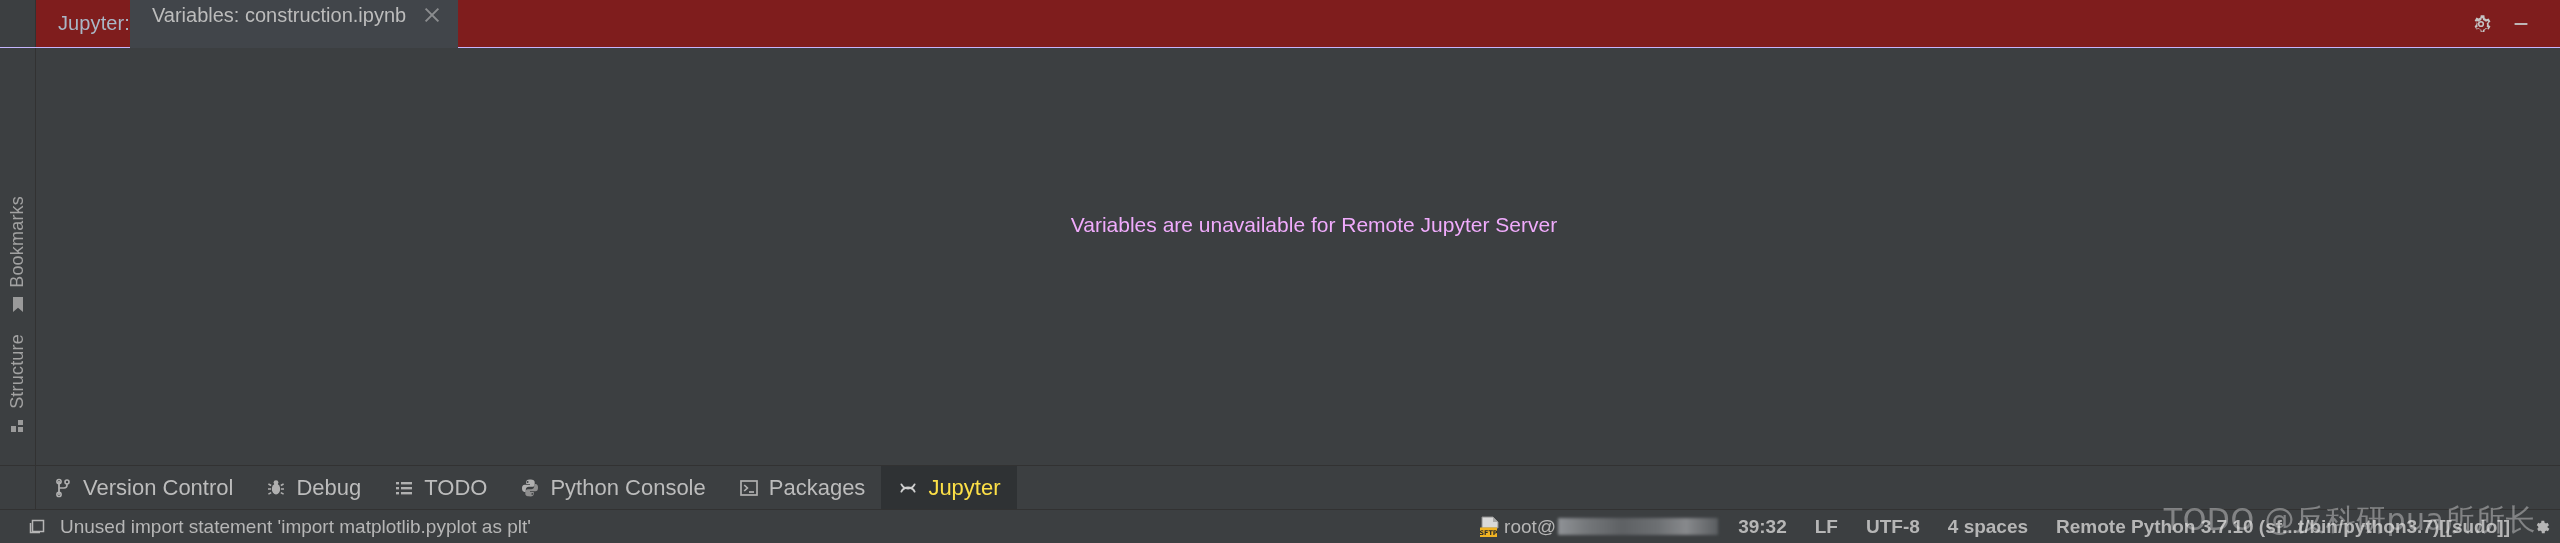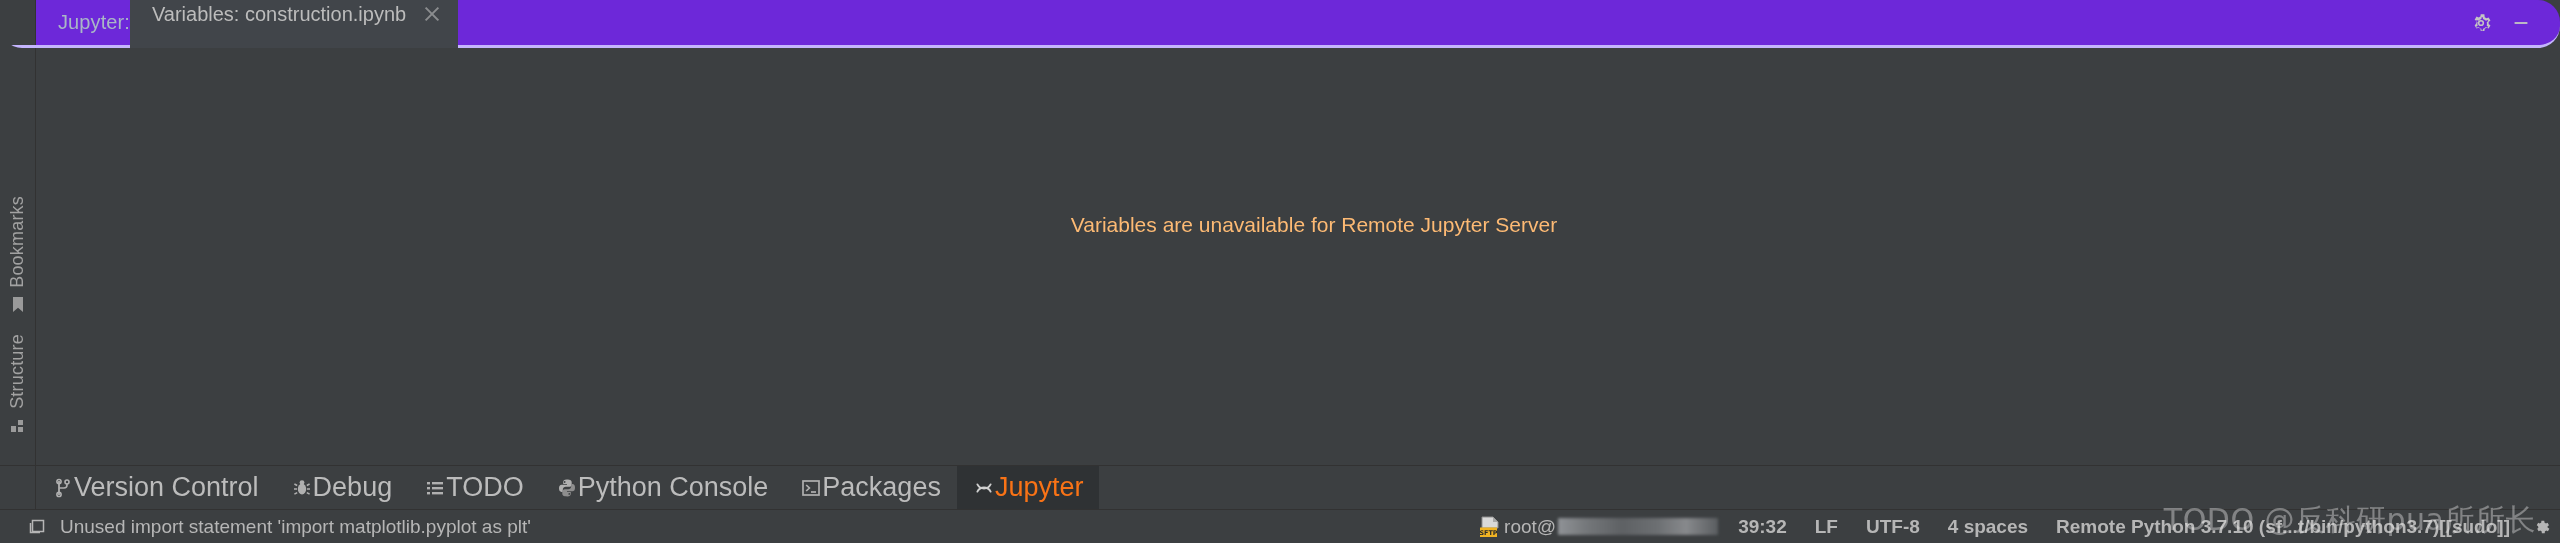--- a/index.html
+++ b/index.html
@@ -23,26 +23,25 @@
     background: #3c3f41;
     display: flex;
     flex-direction: column;
   }
 
   
   .tabbar {
     position: relative;
     height: 48px;
     min-height: 48px;
-    background: #6d28d9;
-    display: flex;
-    align-items: center;
-    border-bottom: 3px solid #c4b5fd;
-    box-sizing: border-box;
-    border-radius: 22px;
+    background: #7f1d1d;
+    display: flex;
+    align-items: center;
+    border-bottom: 1px solid #c4b5fd;
+    box-sizing: border-box;
   }
   .tabbar-left-rail {
     width: 36px;
     height: 100%;
     background: #3c3f41;
     border-right: 1px solid #323232;
     box-sizing: border-box;
   }
   .tool-label {
     font-size: 20px;
@@ -155,21 +154,21 @@
   .center {
     flex: 1 1 auto;
     background: #3c3f41;
     display: flex;
     align-items: center;
     justify-content: center;
     position: relative;
   }
   .center-msg {
     font-size: 21px;
-    color: #fdba74;
+    color: #f0abfc;
     transform: translateY(-32px);
     margin-left: 32px;
   }
 
   
   .bottombar {
     height: 44px;
     min-height: 44px;
     background: #3c3f41;
     border-top: 1px solid #323232;
@@ -179,30 +178,30 @@
   }
   .bottombar-rail {
     width: 36px;
     min-width: 36px;
     border-right: 1px solid #323232;
     box-sizing: border-box;
   }
   .btool {
     display: flex;
     align-items: center;
-    gap: 0;
+    gap: 9px;
     padding: 0 16px;
-    font-size: 27px;
+    font-size: 22px;
     color: #bcbcbc;
     white-space: nowrap;
     cursor: default;
   }
   .btool.active {
     background: #2f3234;
-    color: #f97316;
+    color: #fde047;
   }
   .btool-icon {
     width: 22px;
     height: 22px;
     display: flex;
     align-items: center;
     justify-content: center;
     flex: none;
   }
 

